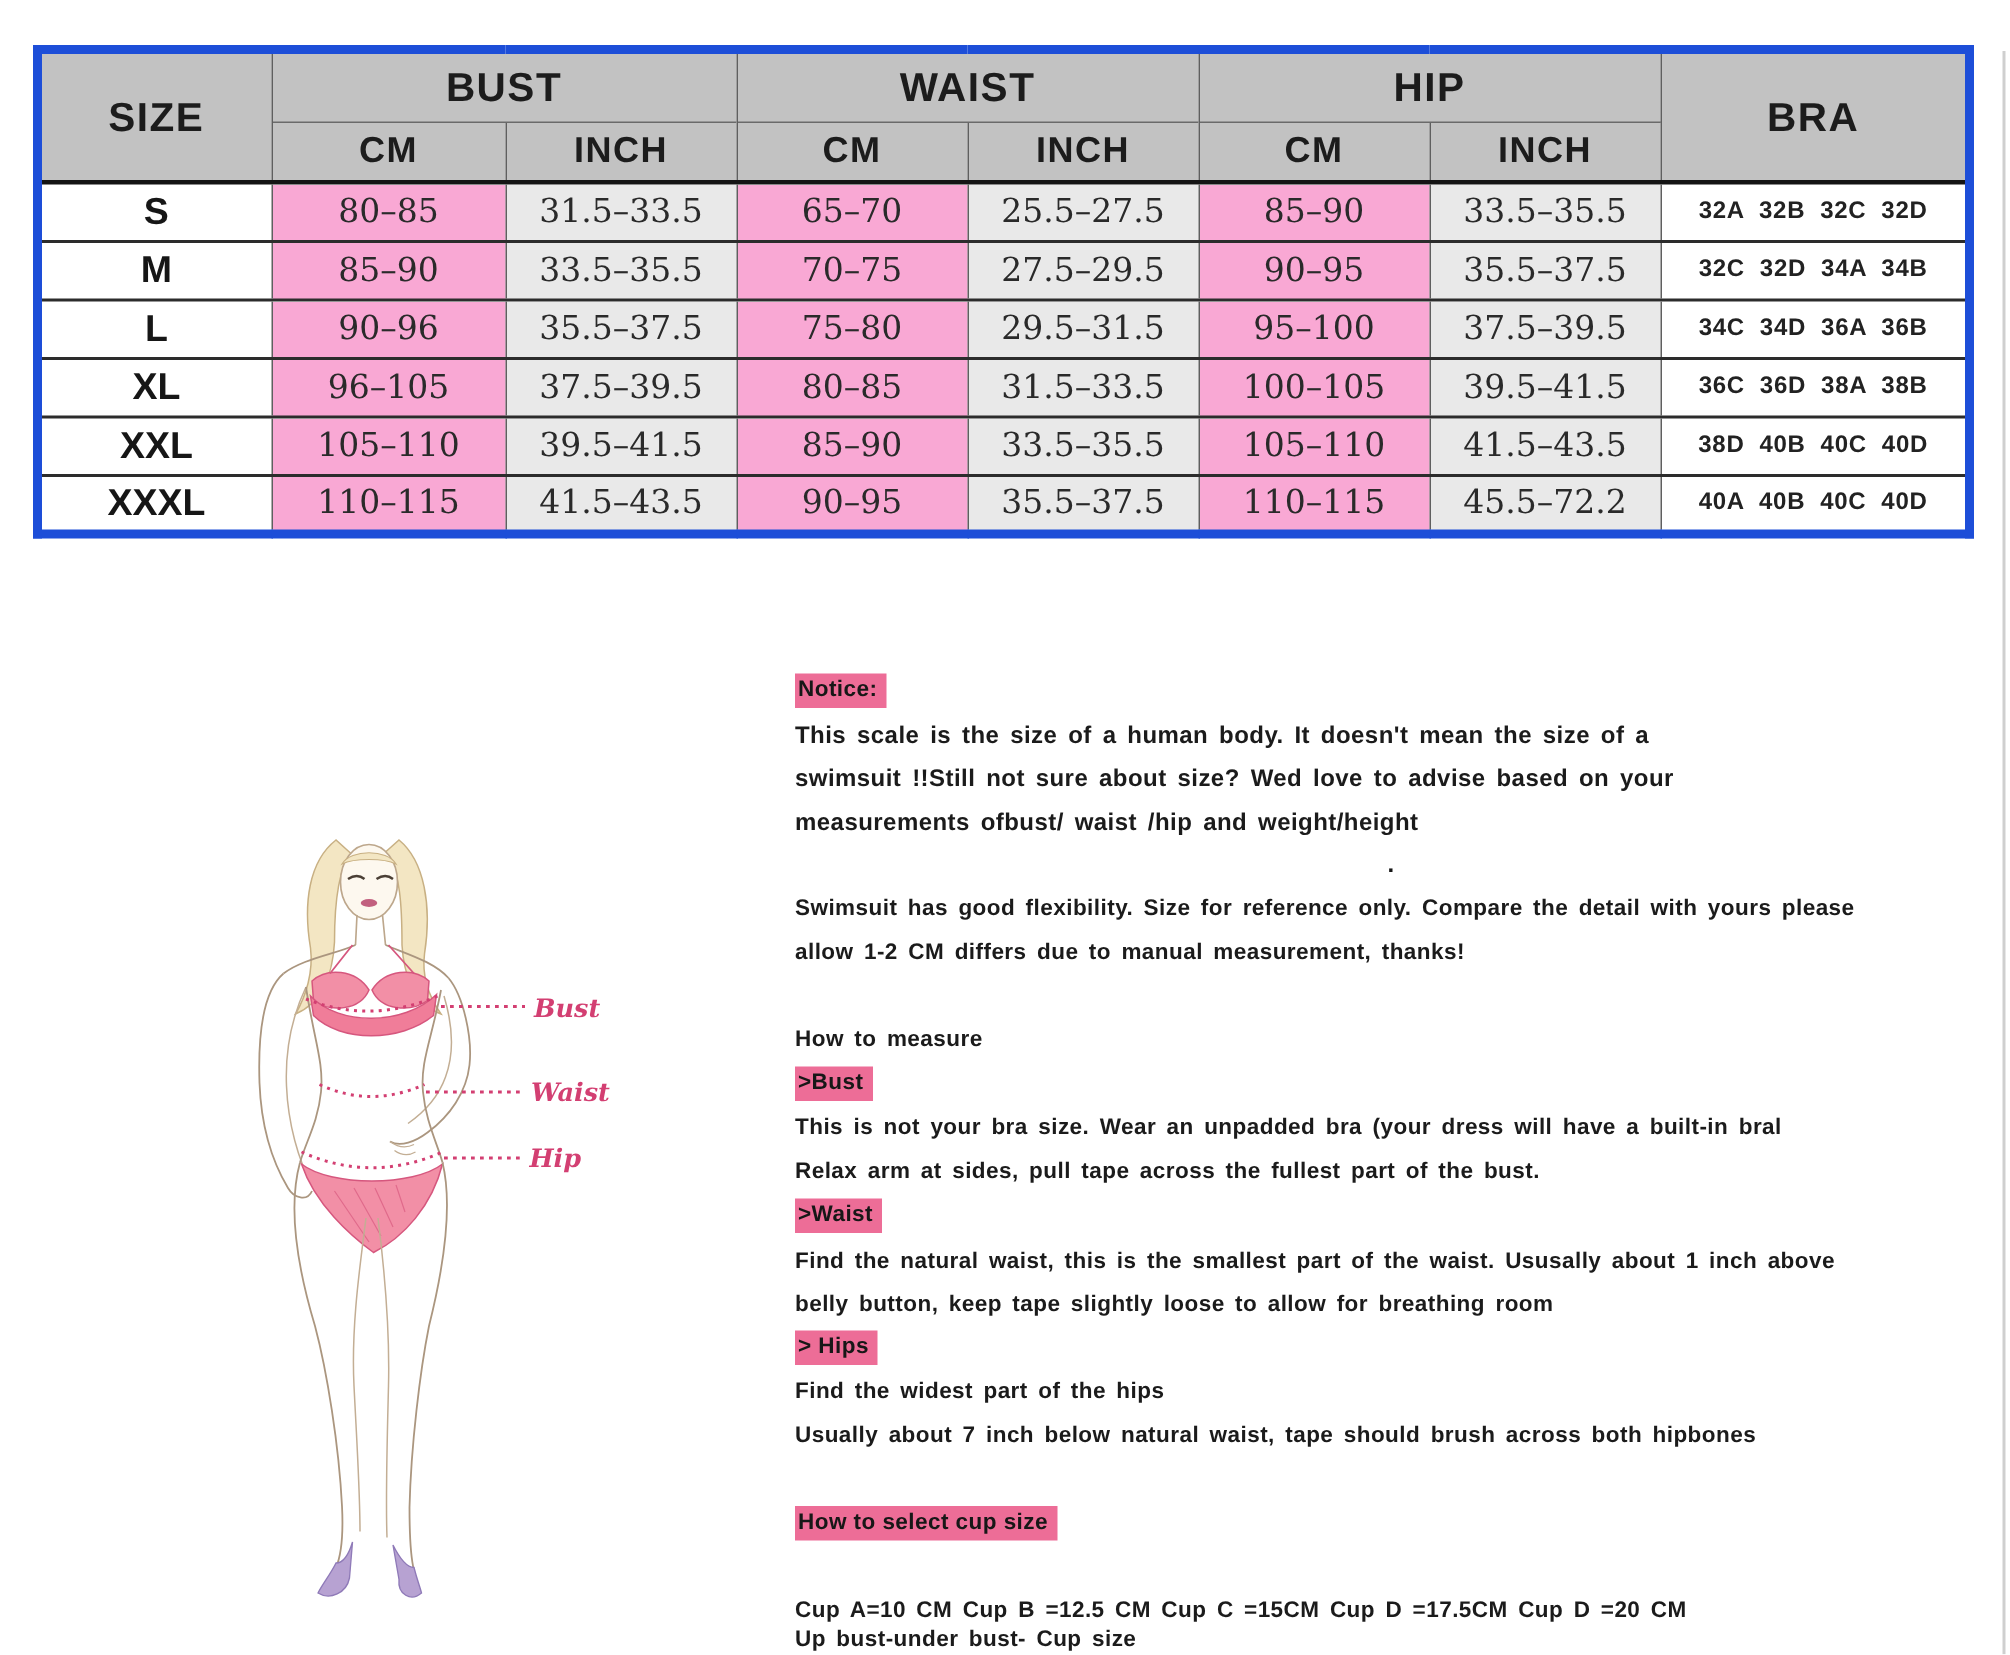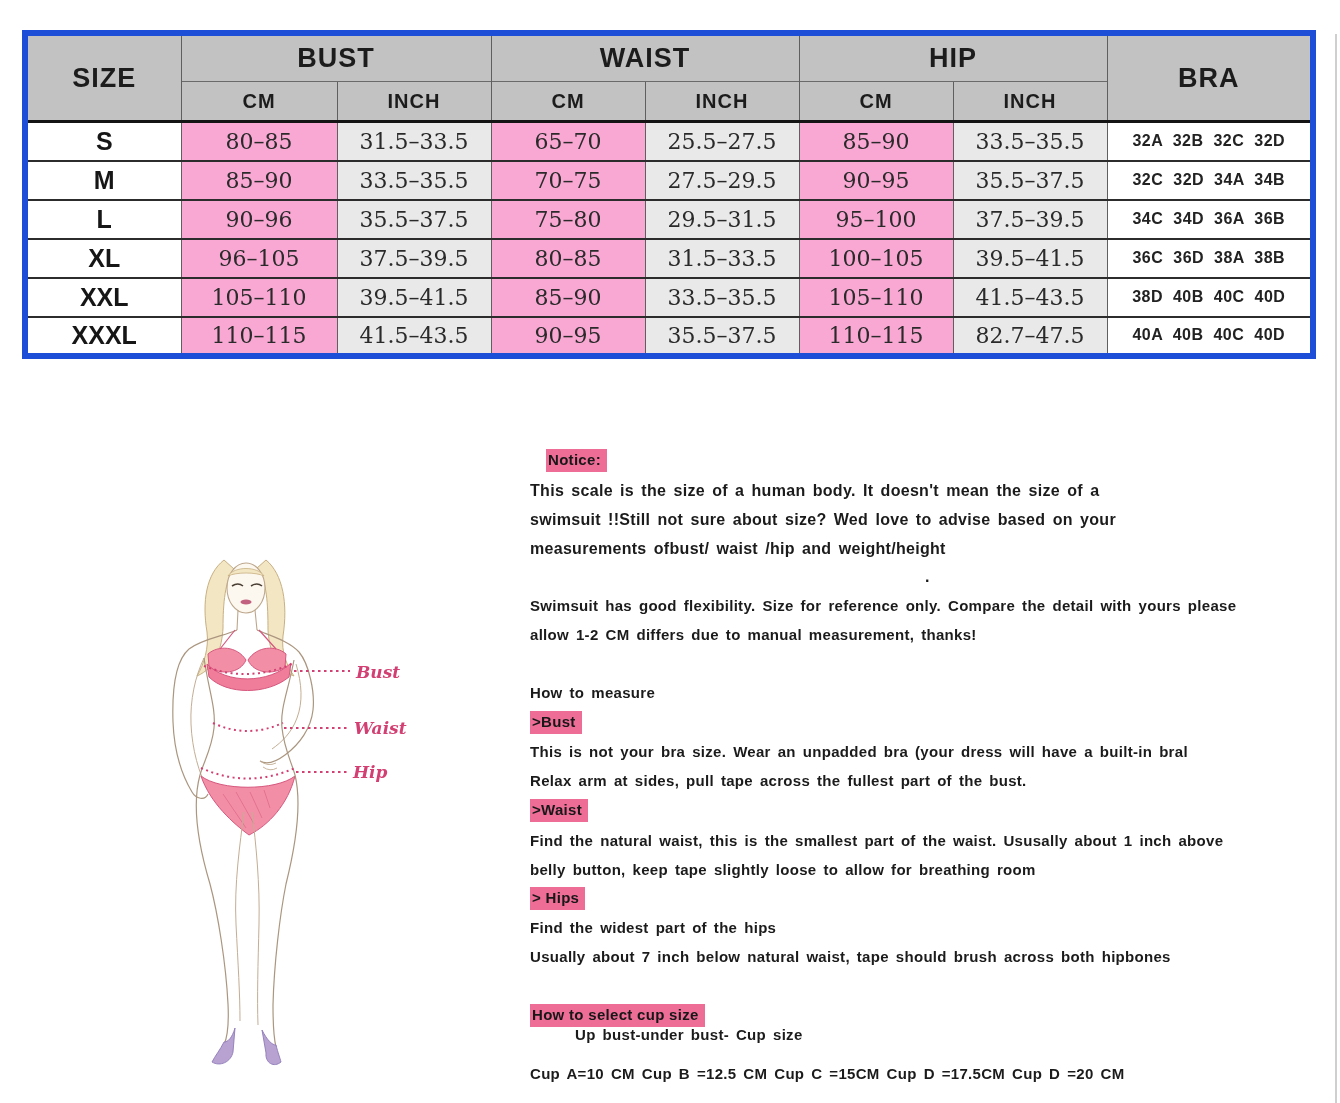--- a/index.html
+++ b/index.html
@@ -24,21 +24,21 @@
     border-left:1px solid #5f5f5f;
     border-top:2px solid #2c2c2c;
     text-align:center;vertical-align:middle;
     padding:0;overflow:hidden;white-space:nowrap;
   }
   table.size-chart thead th{
     background:#c2c2c2;
     font-weight:bold;color:#1c1c1c;
   }
   .hdr-main{font-size:27px;height:45px;letter-spacing:1px;}
-  .hdr-sub{font-size:20px;height:38px;letter-spacing:1px;}
+  .hdr-sub{font-size:24px;height:38px;letter-spacing:1px;}
   table.size-chart thead tr.sub-row th{border-top:1px solid #6a6a6a;}
   table.size-chart tbody tr{height:39px;}
   table.size-chart tbody tr:first-child td{border-top:3px solid #141414;}
   td.size-cell{font-weight:bold;font-size:25px;color:#161616;background:#ffffff;}
   td.num-cell{font-family:"DejaVu Serif","Liberation Serif",serif;font-size:22px;color:#2a2a2a;background:#f9a8d4;}
   td.inch-cell{background:#e9e9e9;}
   td.bra-cell{font-size:16px;font-weight:bold;color:#222;letter-spacing:.5px;word-spacing:5px;background:#ffffff;}
 
   
   .notes{position:absolute;left:0;top:0;width:1340px;height:1103px;color:#161616;}
@@ -149,21 +149,21 @@
         <td class="num-cell inch-cell">41.5–43.5</td>
         <td class="bra-cell">38D 40B 40C 40D</td>
       </tr>
       <tr>
         <td class="size-cell">XXXL</td>
         <td class="num-cell">110–115</td>
         <td class="num-cell inch-cell">41.5–43.5</td>
         <td class="num-cell">90–95</td>
         <td class="num-cell inch-cell">35.5–37.5</td>
         <td class="num-cell">110–115</td>
-        <td class="num-cell inch-cell">82.7–47.5</td>
+        <td class="num-cell inch-cell">45.5–72.2</td>
         <td class="bra-cell">40A 40B 40C 40D</td>
       </tr>
     </tbody>
   </table>
 
   <div class="figure-wrap">
     <svg width="340" height="560" viewBox="0 0 340 560">
 
       <path d="M96,18 C78,32 74,60 79,90 C81,106 76,122 69,134 C88,126 94,105 95,86 C95,62 97,38 106,27 Z" fill="#f3e6c3" stroke="#c8b083" stroke-width="1"></path>
       <path d="M138,18 C155,32 160,62 155,94 C153,110 159,124 166,134 C147,127 141,106 140,88 C140,63 139,38 129,26 Z" fill="#f3e6c3" stroke="#c8b083" stroke-width="1"></path>
@@ -212,21 +212,21 @@
       <path d="M168,230 H 222" stroke="#d33f72" stroke-width="2" stroke-dasharray="2.5,3.5"></path>
 
       <text x="228" y="136" class="fig-label">Bust</text>
       <text x="226" y="192" class="fig-label">Waist</text>
       <text x="225" y="236" class="fig-label">Hip</text>
     </svg>
   </div>
 
   <div class="notes">
 
-    <div class="t-head" style="top:449px;margin-left:16px;"><span class="hl">Notice:</span></div>
+    <div class="t-head" style="top:449px;"><span class="hl">Notice:</span></div>
     <div class="t-line big" style="top:509px;">swimsuit !!Still not sure about size? Wed love to advise based on your</div>
     <div class="t-line big" style="top:480px;">This scale is the size of a human body. It doesn't mean the size of a</div>
     <div class="t-line big" style="top:538px;">measurements ofbust/ waist /hip and weight/height</div>
 
     <div class="stray-dot">.</div>
 
     <div class="t-line" style="top:595px;">Swimsuit has good flexibility. Size for reference only. Compare the detail with yours please</div>
     <div class="t-line" style="top:624px;">allow 1-2 CM differs due to manual measurement, thanks!</div>
 
     <div class="t-line" style="top:682px;">How to measure</div>
@@ -237,17 +237,17 @@
 
     <div class="t-head" style="top:799px;text-align:right;"><span class="hl">&gt;Waist</span></div>
     <div class="t-line" style="top:830px;">Find the natural waist, this is the smallest part of the waist. Ususally about 1 inch above</div>
     <div class="t-line" style="top:859px;">belly button, keep tape slightly loose to allow for breathing room</div>
 
     <div class="t-head" style="top:887px;"><span class="hl">&gt; Hips</span></div>
     <div class="t-line" style="top:917px;">Find the widest part of the hips</div>
     <div class="t-line" style="top:946px;">Usually about 7 inch below natural waist, tape should brush across both hipbones</div>
 
     <div class="t-head" style="top:1004px;"><span class="hl">How to select cup size</span></div>
-    <div class="t-line" style="top:1024px;margin-left:45px;">Up bust-under bust- Cup size</div>
+    <div class="t-line" style="top:1082px;">Up bust-under bust- Cup size</div>
     <div class="t-line" style="top:1063px;">Cup A=10 CM Cup B =12.5 CM Cup C =15CM Cup D =17.5CM Cup D =20 CM</div>
 
   </div>
 </div>
 
 </body></html>

